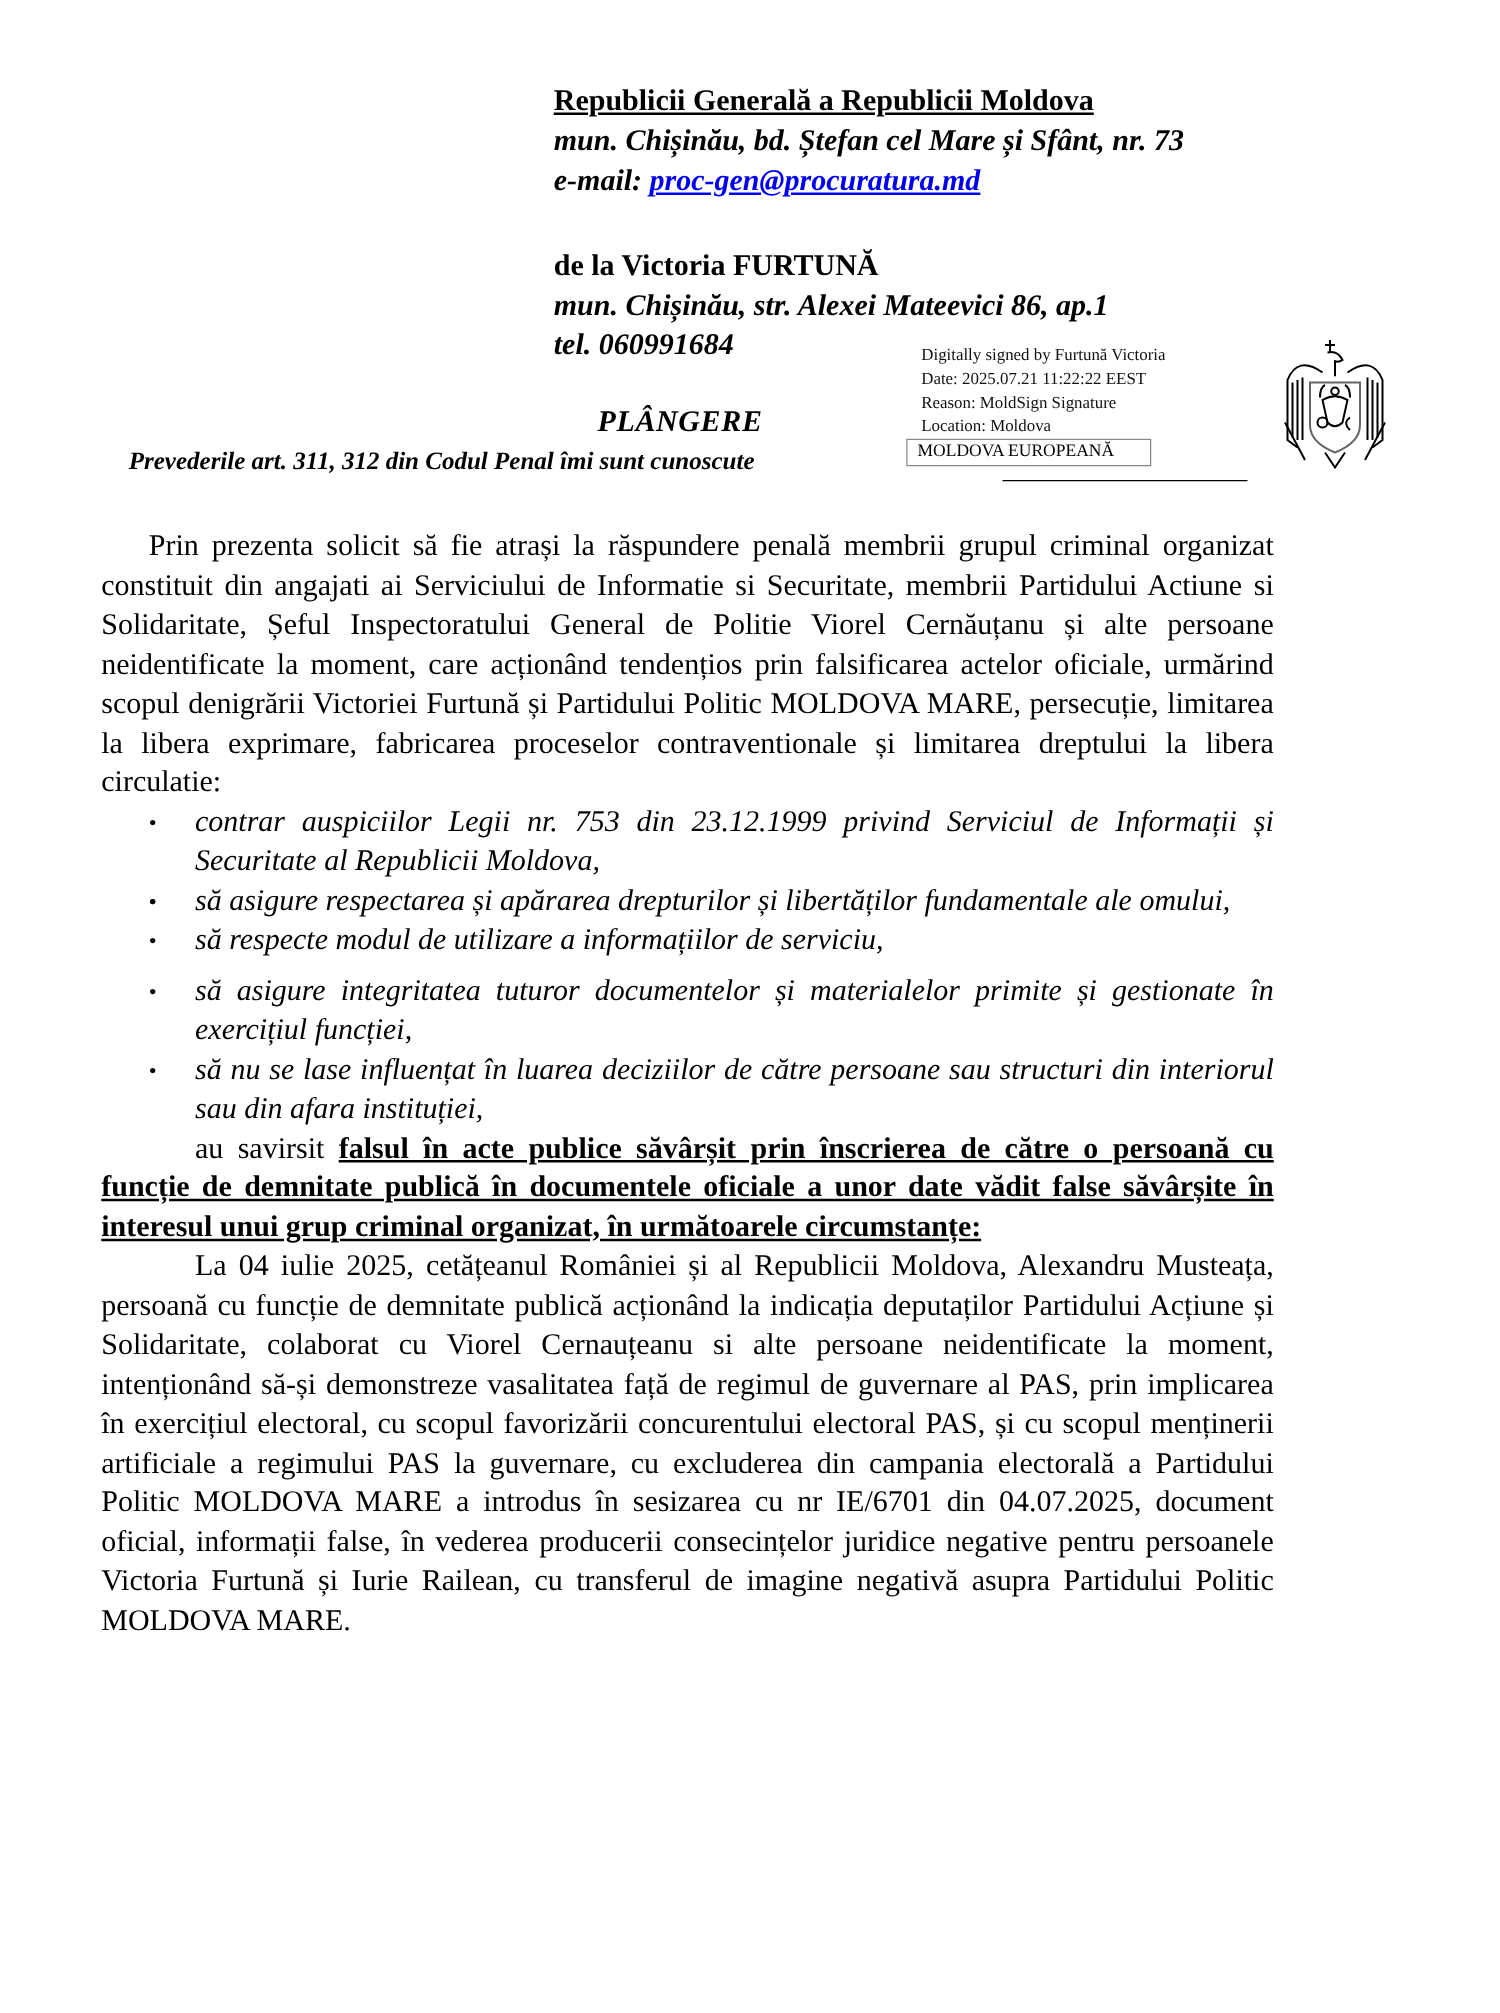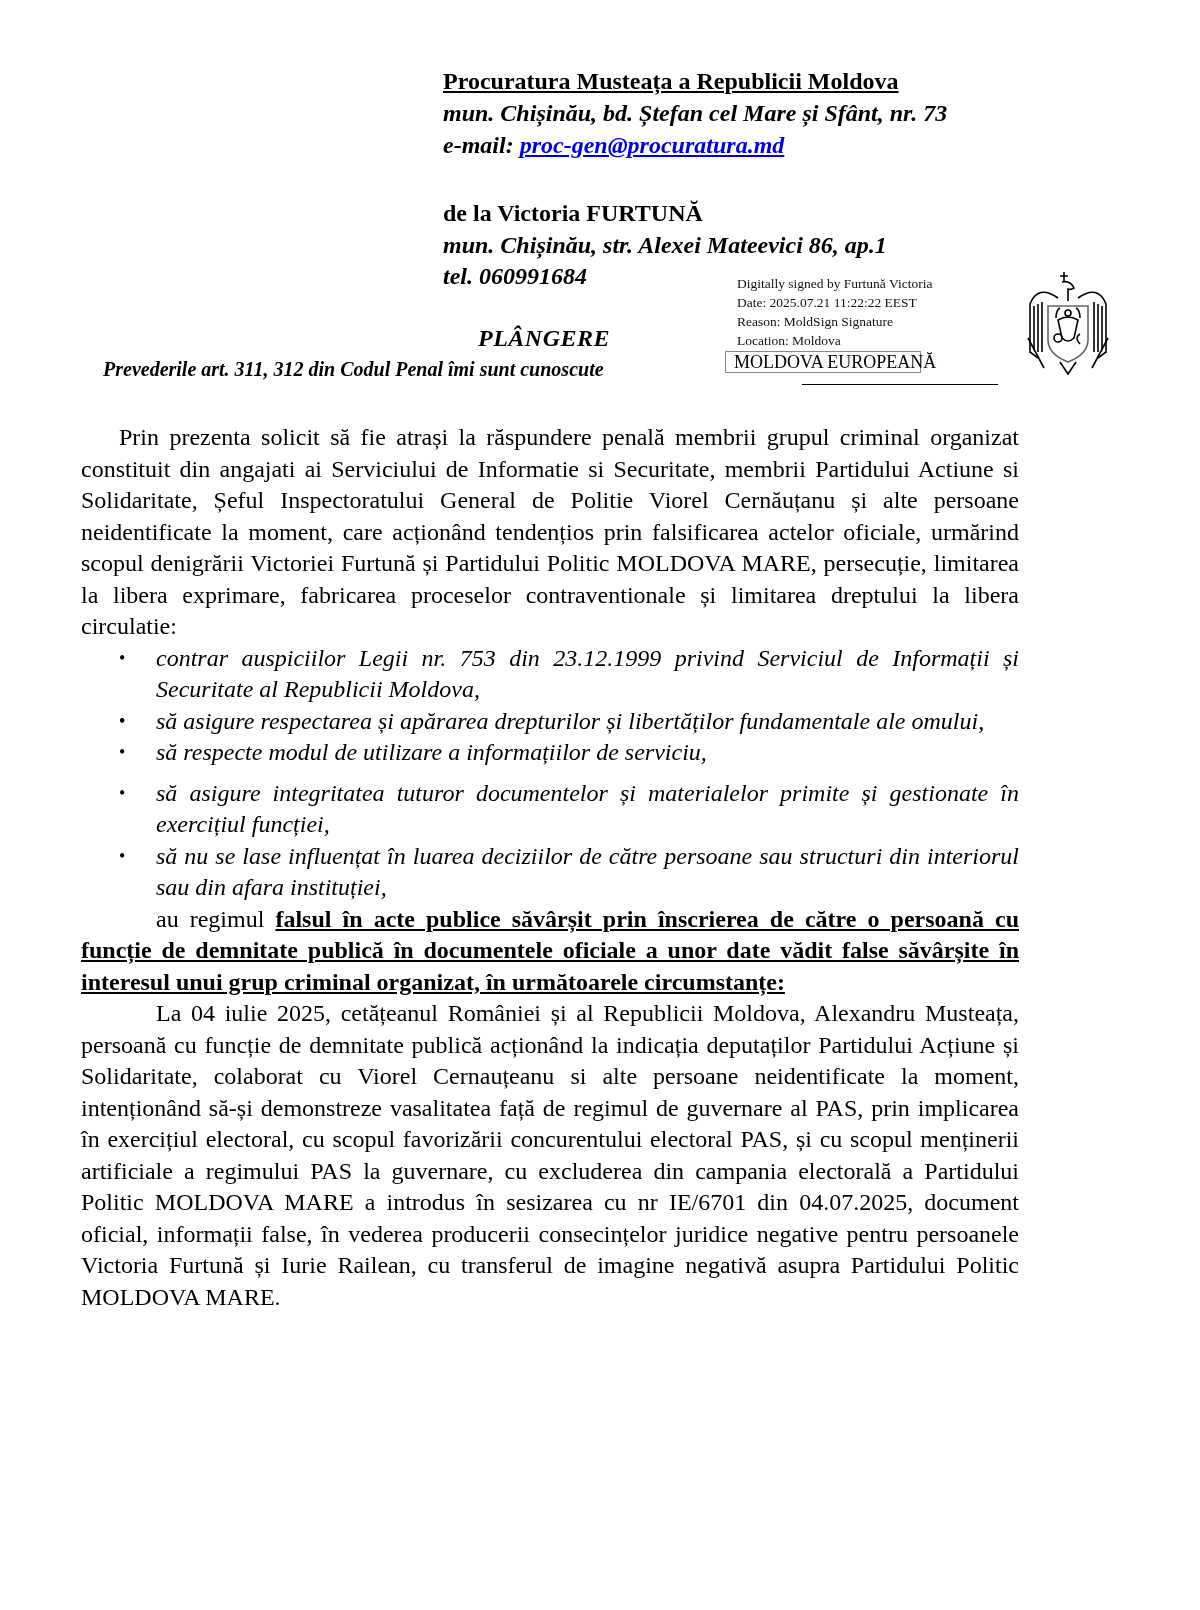--- a/index.html
+++ b/index.html
@@ -6,39 +6,39 @@
   body { width: 1200px; height: 1610px; position: relative; overflow: hidden;
          font-family: "Liberation Serif", "DejaVu Serif", serif; color: #000; }
   .abs { position: absolute; }
   .hdr { left: 443px; font-size: 24px; line-height: 31px; white-space: nowrap; font-weight: bold; }
   .bold { font-weight: bold; }
   .ital { font-style: italic; }
   .uline { text-decoration: underline; }
   a.email { color: #0000ee; text-decoration: underline; }
   .sig { left: 725px; font-size: 13.5px; line-height: 19px; color: #111; white-space: nowrap; margin-left: 12px; }
   .sigbox { left: 725px; top: 351px; border: 1px solid #888; padding: 0 8px 0 8px;
-            font-size: 18px; line-height: 20px; width: 178px; white-space: nowrap; background: transparent; }
+            font-size: 14px; line-height: 20px; width: 178px; white-space: nowrap; background: transparent; }
   .coat { left: 1018px; top: 268px; width: 100px; height: 110px; }
   .title { left: 478px; top: 325px; font-size: 24px; font-weight: bold; font-style: italic; letter-spacing: 0.5px; }
   .subtitle { left: 103px; top: 358px; font-size: 20px; font-weight: bold; font-style: italic; white-space: nowrap; }
   .subline { left: 802px; top: 384px; width: 196px; height: 0; border-top: 1.5px solid #000; }
   .body { left: 81px; width: 938px; font-size: 24px; line-height: 31.5px; text-align: justify; }
   .body p { margin: 0; }
   .indent1 { text-indent: 38px; }
   .indent2 { text-indent: 75px; }
   ul.bl { margin: 0; padding: 0; list-style: none; }
   ul.bl li { position: relative; padding-left: 75px; font-style: italic; text-align: justify; }
   ul.bl li .dot { position: absolute; left: 38px; top: 0; font-style: normal; font-size: 18px; }
   .gap { height: 9px; }
   .emph { font-weight: bold; text-decoration: underline; }
 </style>
 </head>
 <body>
 
-<div class="abs hdr bold uline" style="top:66px;">Procuratura Musteața a Republicii Moldova</div>
+<div class="abs hdr bold uline" style="top:66px;">Republicii Generală a Republicii Moldova</div>
 <div class="abs hdr ital" style="top:98px;"> mun. Chișinău, bd. Ștefan cel Mare și Sfânt, nr. 73</div>
 <div class="abs hdr ital" style="top:130px;">
   <span>e-mail: </span><a class="email">proc-gen@procuratura.md</a>
 </div>
 
 <div class="abs hdr bold" style="top:198px;">de la Victoria FURTUNĂ</div>
 <div class="abs hdr ital" style="top:230px;">mun. Chișinău, str. Alexei Mateevici 86, ap.1</div>
 <div class="abs hdr ital" style="top:261px;">tel. 060991684</div>
 
 <div class="abs sig" style="top:274px;">Digitally signed by Furtună Victoria</div>
@@ -81,15 +81,15 @@
   <p class="indent1">Prin prezenta solicit să fie atrași la răspundere penală membrii grupul criminal organizat constituit din angajati ai Serviciului de Informatie si Securitate, membrii Partidului Actiune si Solidaritate, Șeful Inspectoratului General de Politie Viorel Cernăuțanu și alte persoane neidentificate la moment, care acționând tendențios prin falsificarea actelor oficiale, urmărind scopul denigrării Victoriei Furtună și Partidului Politic MOLDOVA MARE, persecuție, limitarea la libera exprimare, fabricarea proceselor contraventionale și limitarea dreptului la libera circulatie:</p>
   <ul class="bl">
     <li><span class="dot">•</span><span>contrar auspiciilor Legii nr. 753 din 23.12.1999 privind Serviciul de Informații și Securitate al Republicii Moldova,</span></li>
     <li><span class="dot">•</span></li>
     <li><span class="dot">•</span><span>să asigure respectarea și apărarea drepturilor și libertăților fundamentale ale omului,</span></li>
     <li><span class="dot">•</span><span>să respecte modul de utilizare a informațiilor de serviciu,</span></li>
     <li class="gap"></li>
     <li><span class="dot">•</span><span>să asigure integritatea tuturor documentelor și materialelor primite și gestionate în exercițiul funcției,</span></li>
     <li><span class="dot">•</span><span>să nu se lase influențat în luarea deciziilor de către persoane sau structuri din interiorul sau din afara instituției,</span></li>
   </ul>
-  <p class="indent2"><span>au regimul </span><span class="emph">falsul în acte publice săvârșit prin înscrierea de către o persoană cu funcție de demnitate publică în documentele oficiale a unor date vădit false săvârșite în interesul unui grup criminal organizat, în următoarele circumstanțe:</span></p>
+  <p class="indent2"><span>au savirsit </span><span class="emph">falsul în acte publice săvârșit prin înscrierea de către o persoană cu funcție de demnitate publică în documentele oficiale a unor date vădit false săvârșite în interesul unui grup criminal organizat, în următoarele circumstanțe:</span></p>
   <p class="indent2">La 04 iulie 2025, cetățeanul României și al Republicii Moldova, Alexandru Musteața, persoană cu funcție de demnitate publică acționând la indicația deputaților Partidului Acțiune și Solidaritate, colaborat cu Viorel Cernauțeanu si alte persoane neidentificate la moment, intenționând să-și demonstreze vasalitatea față de regimul de guvernare al PAS, prin implicarea în exercițiul electoral, cu scopul favorizării concurentului electoral PAS, și cu scopul menținerii artificiale a regimului PAS la guvernare, cu excluderea din campania electorală a Partidului Politic MOLDOVA MARE a introdus în sesizarea cu nr IE/6701 din 04.07.2025, document oficial, informații false, în vederea producerii consecințelor juridice negative pentru persoanele Victoria Furtună și Iurie Railean, cu transferul de imagine negativă asupra Partidului Politic MOLDOVA MARE.</p>
 </div>
 
 </body></html>

